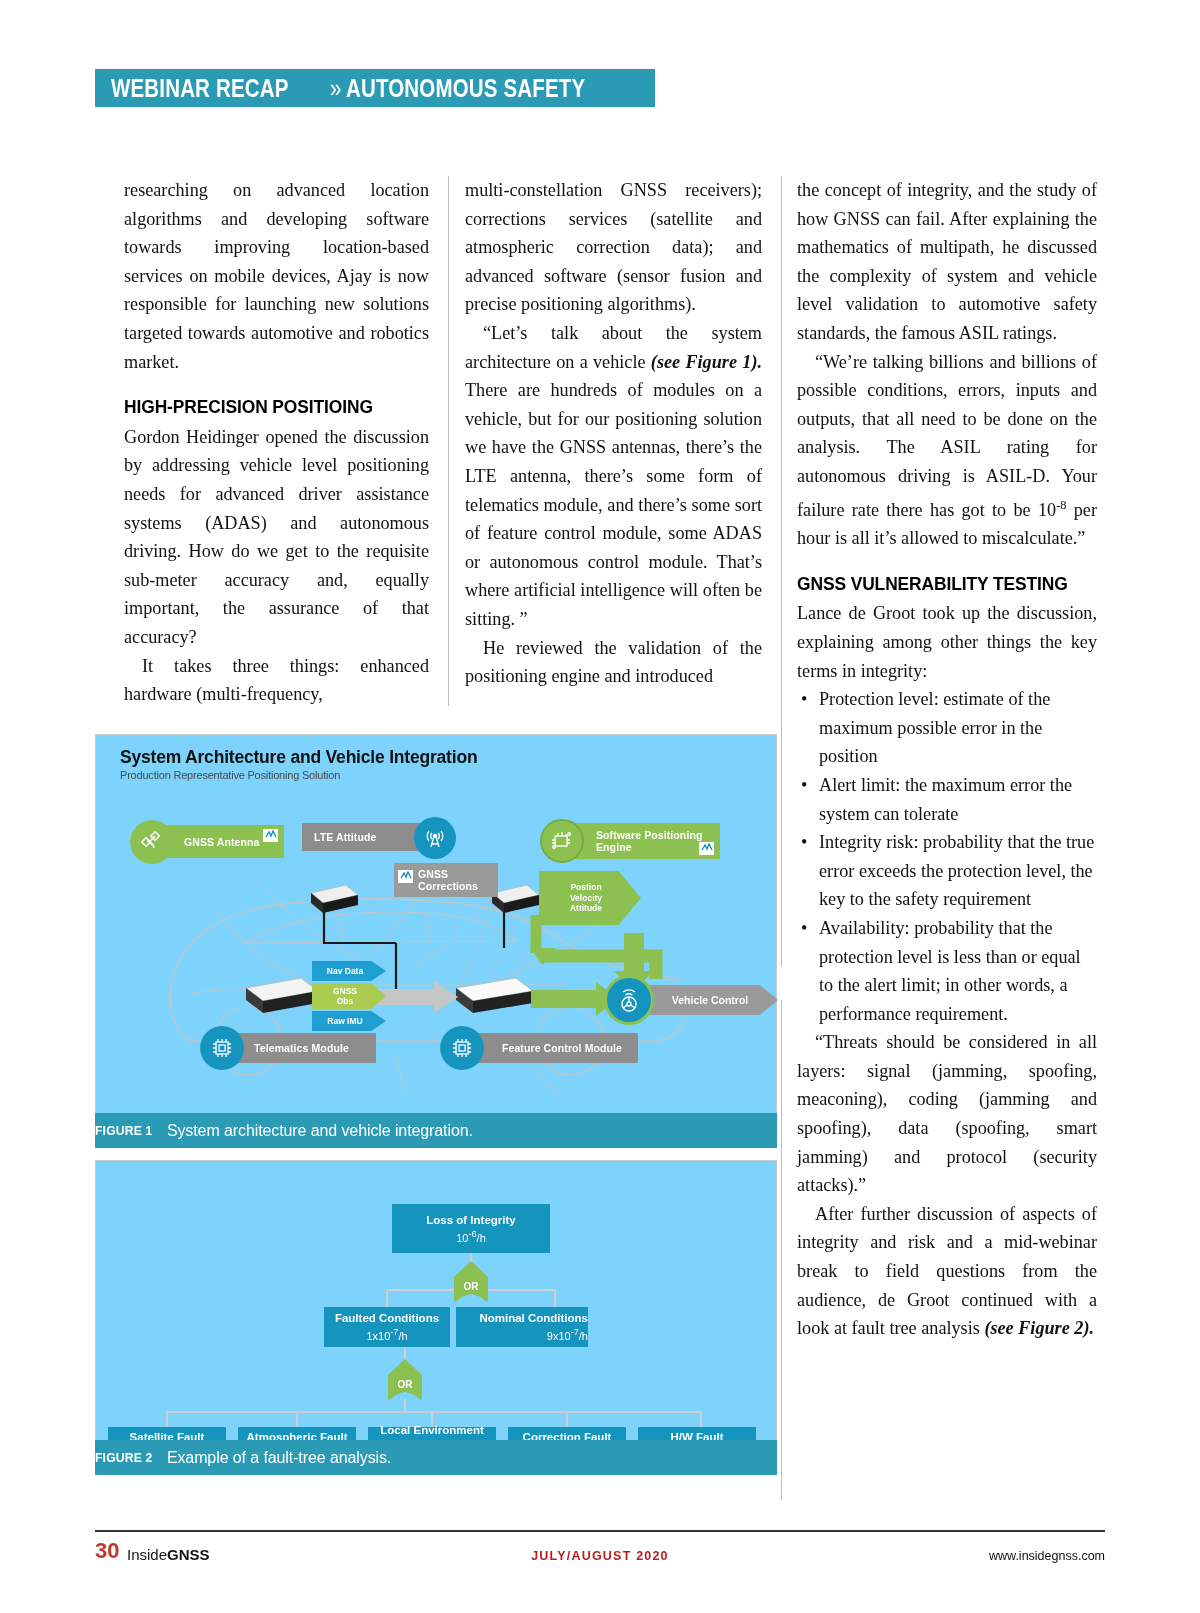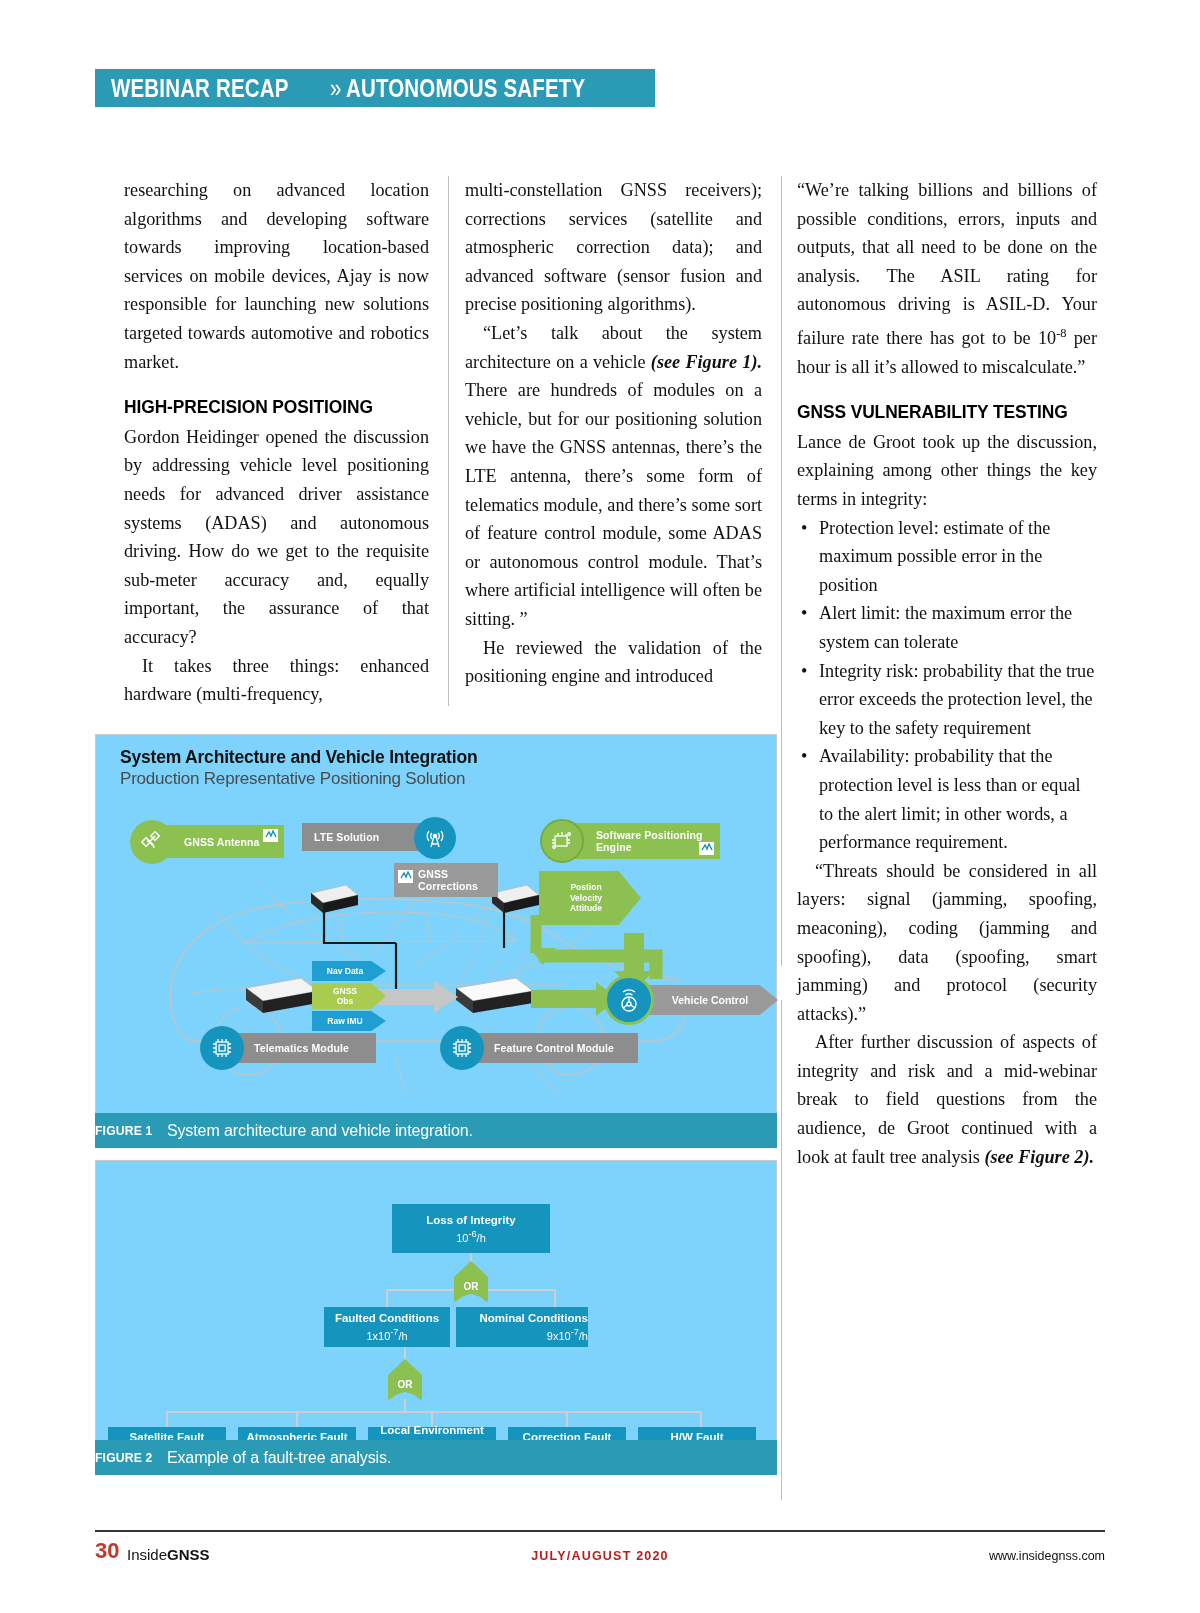--- a/index.html
+++ b/index.html
@@ -77,21 +77,21 @@
   #fig1{ left:95px; top:734px; width:682px; height:410px; }
   #fig1 .f-title{
     position:absolute; left:24px; top:12px;
     font-family:"Liberation Sans", sans-serif;
     font-weight:bold; font-size:17.5px; color:#111;
     letter-spacing:-.2px;
   }
   #fig1 .f-sub{
     position:absolute; left:24px; top:34px;
     font-family:"Liberation Sans", sans-serif;
-    font-weight:normal; font-size:17px; color:#4a4a4a;
+    font-weight:normal; font-size:11px; color:#4a4a4a;
     letter-spacing:-.2px;
   }
   .f-note{
     position:absolute; left:24px; bottom:13px;
     font-family:"Liberation Sans", sans-serif;
     font-size:13.5px; color:#444;
     letter-spacing:-.1px;
   }
   .caption-bar{
     position:absolute; height:35px; background:#2b9ab5;
@@ -216,20 +216,21 @@
   <p>It takes three things: enhanced hardware (multi-frequency,</p>
 </div>
 
 <div class="col" id="col2">
   <p>multi-constellation GNSS receivers); corrections services (satellite and atmospheric correction data); and advanced software (sensor fusion and precise positioning algorithms).</p>
   <p><span>“Let’s talk about the system architecture on a vehicle </span><span class="ital-b">(see Figure 1).</span><span> There are hundreds of modules on a vehicle, but for our positioning solution we have the GNSS antennas, there’s the LTE antenna, there’s some form of telematics module, and there’s some sort of feature control module, some ADAS or autonomous control module. That’s where artificial intelligence will often be sitting. ”</span></p>
   <p>He reviewed the validation of the positioning engine and introduced</p>
 </div>
 
 <div class="col" id="col3">
+  <p>the concept of integrity, and the study of how GNSS can fail. After explaining the mathematics of multipath, he discussed the complexity of system and vehicle level validation to automotive safety standards, the famous ASIL ratings.</p>
   <p><span>“We’re talking billions and billions of possible conditions, errors, inputs and outputs, that all need to be done on the analysis. The ASIL rating for autonomous driving is ASIL-D. Your failure rate there has got to be 10</span><span class="sm-sup">-8</span><span> per hour is all it’s allowed to miscalculate.”</span></p>
   <h3>GNSS VULNERABILITY TESTING</h3>
   <p style="text-indent:0">Lance de Groot took up the discussion, explaining among other things the key terms in integrity:</p>
   <ul class="bullets">
     <li>Protection level: estimate of the maximum possible error in the position</li>
     <li>Alert limit: the maximum error the system can tolerate</li>
     <li>Integrity risk: probability that the true error exceeds the protection level, the key to the safety requirement</li>
     <li>Availability: probability that the protection level is less than or equal to the alert limit; in other words, a performance requirement.</li>
   </ul>
   <p style="text-indent:18px">“Threats should be considered in all layers: signal (jamming, spoofing, meaconing), coding (jamming and spoofing), data (spoofing, smart jamming) and protocol (security attacks).”</p>
@@ -312,21 +313,21 @@
       </span>
       <span>GNSS Antenna</span>
       <span class="tiny-ico" style="right:6px; top:4px;">
         <svg width="12" height="11" viewBox="0 0 12 11">
             <path d="M1 7 L4 2 L6 6 L8 1 L11 7" stroke="#1594bd" fill="none" stroke-width="1.4"></path>
           </svg>
       </span>
     </div>
 
     <div class="pill grey" style="left:206px; top:30px; width:130px; height:28px; padding-left:12px; justify-content:flex-start;">
-      <span>LTE Solution</span>
+      <span>LTE Attitude</span>
     </div>
     <span class="badge b" style="left:318px; top:24px; transform:none; width:42px; height:42px;">
       <svg width="26" height="26" viewBox="0 0 26 26" fill="none" stroke="#fff" stroke-width="1.4">
         <path d="M7 6 a8 8 0 0 0 0 10"></path>
           <path d="M19 6 a8 8 0 0 1 0 10"></path>
         <path d="M10 8 a4 4 0 0 0 0 6"></path>
           <path d="M16 8 a4 4 0 0 1 0 6"></path>
         <circle cx="13" cy="11" r="1.6" fill="#fff"></circle>
         <path d="M11.5 13 L9 22 M14.5 13 L17 22 M10 19 L16 19"></path>
       </svg>
@@ -380,21 +381,21 @@
       <span class="badge b">
         <svg width="26" height="26" viewBox="0 0 26 26" fill="none" stroke="#fff" stroke-width="1.3">
           <rect x="7" y="7" width="12" height="12"></rect>
           <rect x="10" y="10" width="6" height="6"></rect>
           <path d="M9 7 V4 M13 7 V4 M17 7 V4 M9 19 V22 M13 19 V22 M17 19 V22 M7 9 H4 M7 13 H4 M7 17 H4 M19 9 H22 M19 13 H22 M19 17 H22"></path>
         </svg>
       </span>
       <span>Telematics Module</span>
     </div>
 
-    <div class="pill grey" style="left:352px; top:240px; width:190px; height:30px;">
+    <div class="pill grey" style="left:352px; top:240px; width:190px; height:30px;justify-content:center;">
       <span class="badge b">
         <svg width="26" height="26" viewBox="0 0 26 26" fill="none" stroke="#fff" stroke-width="1.3">
           <rect x="7" y="7" width="12" height="12"></rect>
           <rect x="10" y="10" width="6" height="6"></rect>
           <path d="M9 7 V4 M13 7 V4 M17 7 V4 M9 19 V22 M13 19 V22 M17 19 V22 M7 9 H4 M7 13 H4 M7 17 H4 M19 9 H22 M19 13 H22 M19 17 H22"></path>
         </svg>
       </span>
       <span>Feature Control Module</span>
     </div>
 

